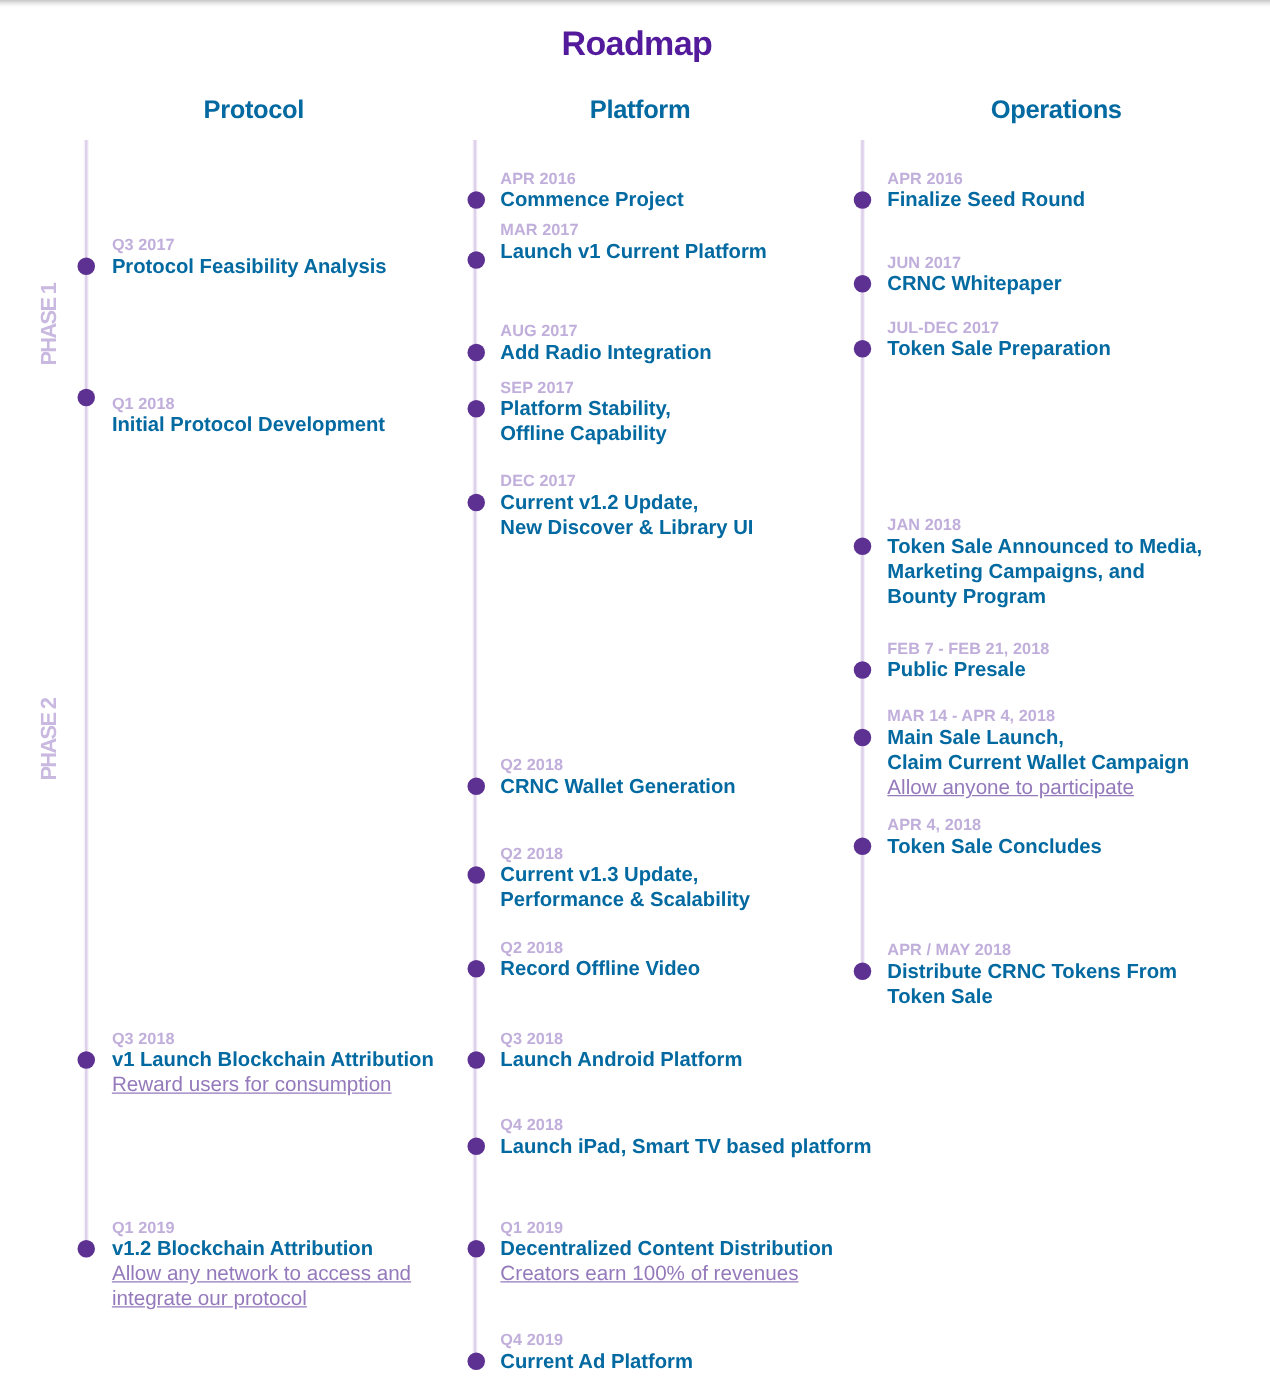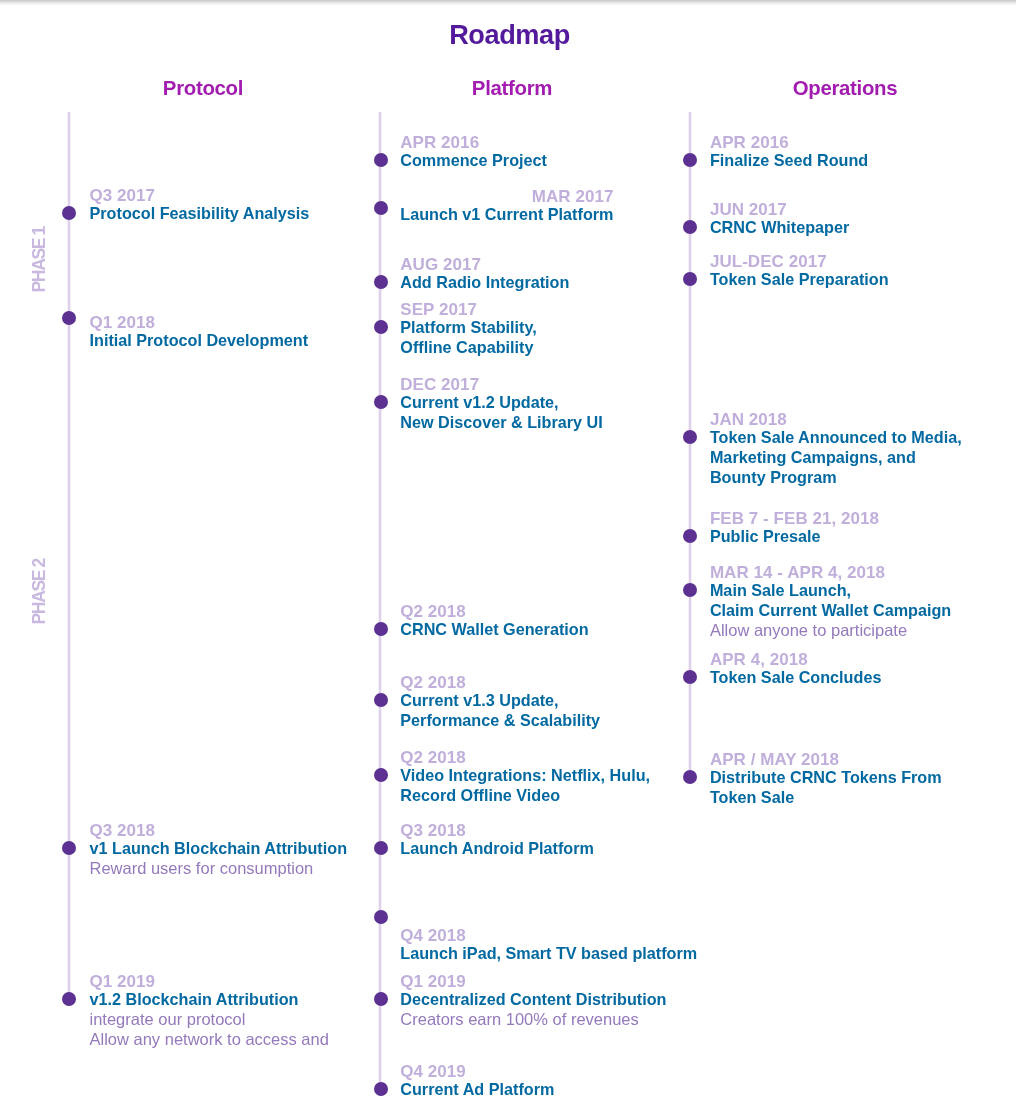--- a/index.html
+++ b/index.html
@@ -2,27 +2,27 @@
 <html><head>
 <meta charset="utf-8">
 <title>Roadmap</title>
 <style>
   html,body{margin:0;padding:0;background:#ffffff;}
   body{width:1016px;height:1115px;overflow:hidden;font-family:"Liberation Sans",sans-serif;-webkit-font-smoothing:antialiased;}
   #page{position:relative;width:1016px;height:1115px;}
   .topshadow{position:absolute;left:0;top:0;width:1016px;height:7px;
     background:linear-gradient(to bottom, #c6c6c6 0%, #d3d3d3 14.3%, #e0e0e0 28.6%, #ebebeb 42.9%, #f4f4f4 57.2%, #fbfbfb 71.5%, #fefefe 85.8%, #ffffff 100%);}
   h1.title{margin:0;position:absolute;left:1.5px;top:19.6px;width:1016px;text-align:center;color:#531a9b;font-size:27.2px;font-weight:bold;letter-spacing:-0.45px;line-height:30px;}
-  .colhead{position:absolute;font-size:20.4px;font-weight:bold;color:#a21caf;text-align:center;line-height:20px;letter-spacing:-0.3px;}
+  .colhead{position:absolute;font-size:20.4px;font-weight:bold;color:#0369a1;text-align:center;line-height:20px;letter-spacing:-0.3px;}
   .track{position:absolute;width:2px;background:#decfeb;box-shadow:-1px 0 0 rgba(222,207,235,0.3),1px 0 0 rgba(222,207,235,0.3);}
   .item{position:absolute;}
   .dot{position:absolute;width:14px;height:14px;border-radius:50%;background:#5c3191;}
-  .date{font-size:17px;font-weight:bold;color:#c1afdb;letter-spacing:0.05px;line-height:15px;}
+  .date{font-size:13px;font-weight:bold;color:#c1afdb;letter-spacing:0.05px;line-height:15px;}
   .head{font-size:16.2px;font-weight:bold;color:#0369a1;line-height:20px;letter-spacing:0px;white-space:nowrap;}
-  .desc{font-size:16.5px;font-weight:normal;color:#9479bb;line-height:20px;white-space:nowrap;}
+  .desc{font-size:16.5px;font-weight:normal;color:#9479bb;line-height:20px;white-space:nowrap;text-decoration:underline;}
   .phase{position:absolute;font-size:17.5px;font-weight:bold;color:#c9b9e0;letter-spacing:-1.35px;line-height:13.5px;
     writing-mode:vertical-rl;transform:rotate(180deg);transform-origin:center;white-space:nowrap;}
 </style>
 </head>
 <body>
 
 <div id="page">
   <div class="topshadow"></div>
   <h1 class="title">Roadmap</h1>
   <div id="content">
@@ -43,32 +43,32 @@
       <div class="dot" style="left: 61.7px; top: 841px;"></div>
       <div class="item" style="left: 89.5px; top: 823.4px;">
         <div class="date">Q3 2018</div>
         <div class="head">v1 Launch Blockchain Attribution</div>
         <div class="desc">Reward users for consumption</div>
       </div>
       <div class="dot" style="left: 61.7px; top: 992px;"></div>
       <div class="item" style="left: 89.5px; top: 974.4px;">
         <div class="date">Q1 2019</div>
         <div class="head">v1.2 Blockchain Attribution</div>
+        <div class="desc">Allow any network to access and</div>
         <div class="desc">integrate our protocol</div>
-        <div class="desc">Allow any network to access and</div>
       </div>
       <div class="colhead" style="left: 362px; width: 300px; top: 77.5px;">Platform</div>
       <div class="track" style="left: 378.5px; top: 112px; height: 984px;"></div>
       <div class="dot" style="left: 373.5px; top: 153px;"></div>
       <div class="item" style="left: 400.3px; top: 135.4px;">
         <div class="date">APR 2016</div>
         <div class="head">Commence Project</div>
       </div>
       <div class="dot" style="left: 373.5px; top: 201px;"></div>
-      <div class="item" style="left: 400.3px; top: 189px; text-align: right;">
+      <div class="item" style="left: 400.3px; top: 176px;">
         <div class="date">MAR 2017</div>
         <div class="head">Launch v1 Current Platform</div>
       </div>
       <div class="dot" style="left: 373.5px; top: 275px;"></div>
       <div class="item" style="left: 400.3px; top: 257.4px;">
         <div class="date">AUG 2017</div>
         <div class="head">Add Radio Integration</div>
       </div>
       <div class="dot" style="left: 373.5px; top: 320px;"></div>
       <div class="item" style="left: 400.3px; top: 302.4px;">
@@ -89,30 +89,29 @@
       </div>
       <div class="dot" style="left: 373.5px; top: 693px;"></div>
       <div class="item" style="left: 400.3px; top: 675.4px;">
         <div class="date">Q2 2018</div>
         <div class="head">Current v1.3 Update,</div>
         <div class="head">Performance &amp; Scalability</div>
       </div>
       <div class="dot" style="left: 373.5px; top: 768px;"></div>
       <div class="item" style="left: 400.3px; top: 750.4px;">
         <div class="date">Q2 2018</div>
-        <div class="head">Video Integrations: Netflix, Hulu,</div>
         <div class="head">Record Offline Video</div>
       </div>
       <div class="dot" style="left: 373.5px; top: 841px;"></div>
       <div class="item" style="left: 400.3px; top: 823.4px;">
         <div class="date">Q3 2018</div>
         <div class="head">Launch Android Platform</div>
       </div>
       <div class="dot" style="left: 373.5px; top: 910px;"></div>
-      <div class="item" style="left: 400.3px; top: 892.4px; margin-top: 36px;">
+      <div class="item" style="left: 400.3px; top: 892.4px;">
         <div class="date">Q4 2018</div>
         <div class="head">Launch iPad, Smart TV based platform</div>
       </div>
       <div class="dot" style="left: 373.5px; top: 992px;"></div>
       <div class="item" style="left: 400.3px; top: 974.4px;">
         <div class="date">Q1 2019</div>
         <div class="head">Decentralized Content Distribution</div>
         <div class="desc">Creators earn 100% of revenues</div>
       </div>
       <div class="dot" style="left: 373.5px; top: 1082px;"></div>

